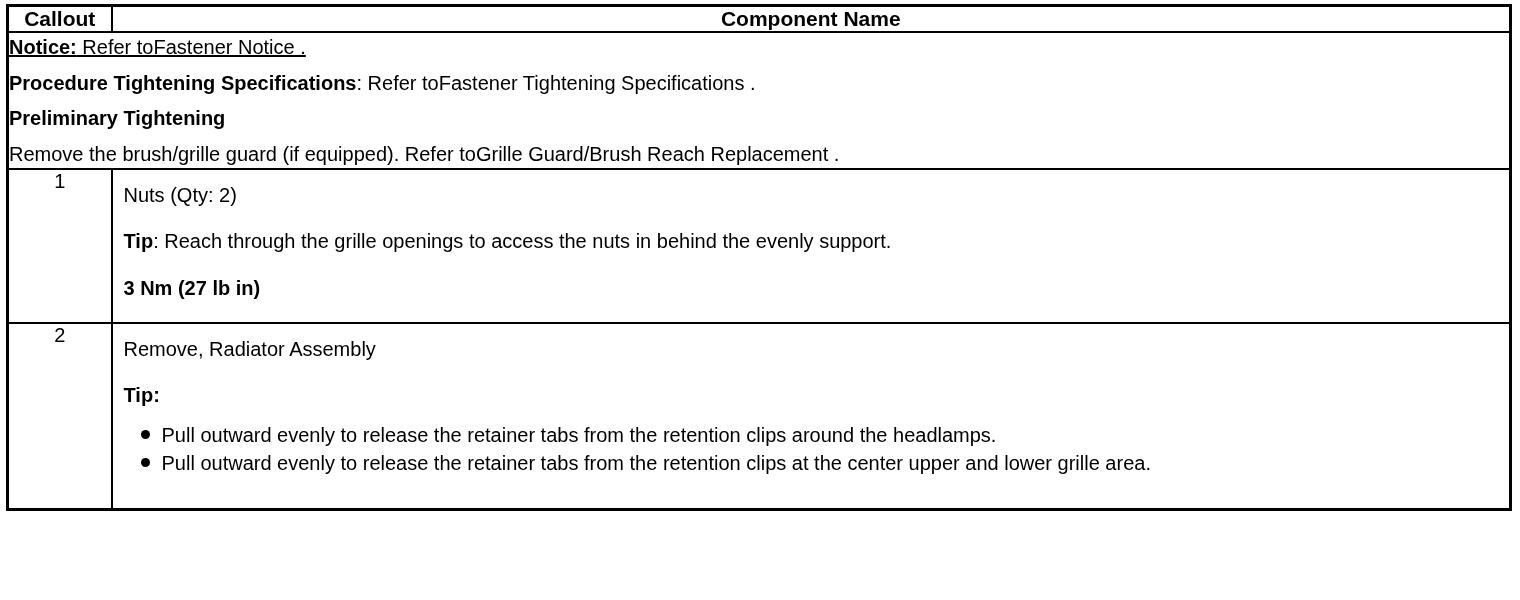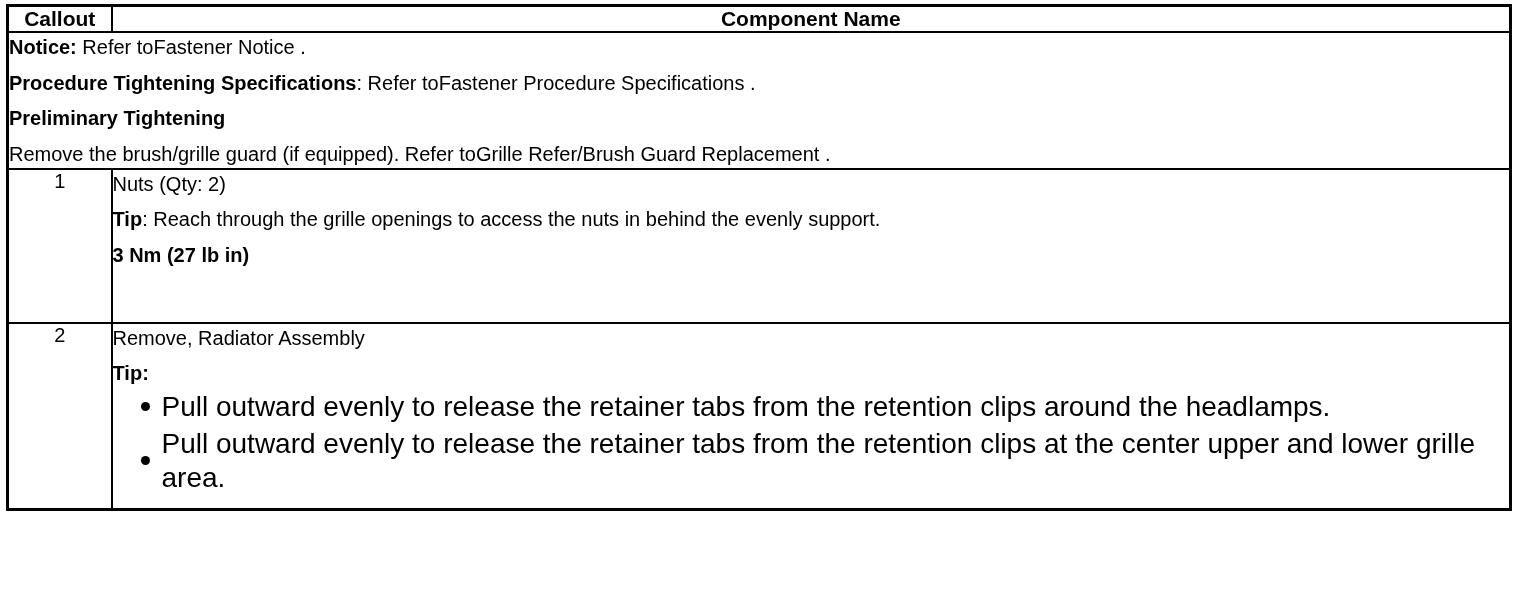--- a/index.html
+++ b/index.html
@@ -60,54 +60,54 @@
   
   .notice-cell {
     padding: 7px 6px 10px 6px;
   }
   .notice-cell p {
     margin: 0 0 0 0;
     font-size: 20px;
     line-height: 1.18;
     padding: 5px 0 7px 0;
   }
-  .notice-cell p:first-child { padding-top: 3px; }
+  .notice-cell p:first-child { padding-top: 3px; text-decoration: underline; }
   .notice-cell p:last-child  { padding-bottom: 1px; }
 
   b, .b { font-weight: bold; }
 
   
   .callout-num {
     text-align: center;
     vertical-align: middle;
     font-size: 20px;
     font-weight: normal;
     line-height: 1.1;
   }
 
   
   .body-cell {
     padding: 6px 6px 8px 7px;
   }
   .body-cell p {
-    margin: 0;
+    margin: 11px;
     font-size: 20px;
     line-height: 1.18;
     padding: 4px 0 8px 0;
   }
   .body-cell p.first { padding-top: 3px; }
   .body-cell p.tight { padding-bottom: 2px; }
 
   ul.bullets {
     margin: 0;
     padding: 0;
     list-style: none;
   }
   ul.bullets li {
-    font-size: 28px;
+    font-size: 20px;
     line-height: 1.2;
     padding: 2px 0 2px 0;
     position: relative;
     padding-left: 49px;
   }
   ul.bullets li .dot {
     position: absolute;
     left: 28px;
     top: 50%;
     width: 9px;
@@ -135,25 +135,25 @@
       <tr>
         <th class="hdr-callout">Callout</th>
         <th class="hdr-name">Component Name</th>
       </tr>
 
       <tr>
         <td class="notice-cell" colspan="2">
 
           <p><b>Notice:</b><span> Refer toFastener Notice .</span></p>
 
-          <p><b>Procedure Tightening Specifications</b><span>: Refer toFastener Procedure Specifications .</span></p>
+          <p><b>Procedure Tightening Specifications</b><span>: Refer toFastener Tightening Specifications .</span></p>
 
           <p><b>Preliminary Tightening</b></p>
 
-          <p>Remove the brush/grille guard (if equipped). Refer toGrille Refer/Brush Guard Replacement .</p>
+          <p>Remove the brush/grille guard (if equipped). Refer toGrille Guard/Brush Reach Replacement .</p>
         </td>
       </tr>
 
       <tr>
         <td class="callout-num">1</td>
         <td class="body-cell row1-body">
           <p class="first">Nuts (Qty: 2)</p>
 
           <p><b>Tip</b><span>: Reach through the grille openings to access the nuts in behind the evenly support.</span></p>
 

